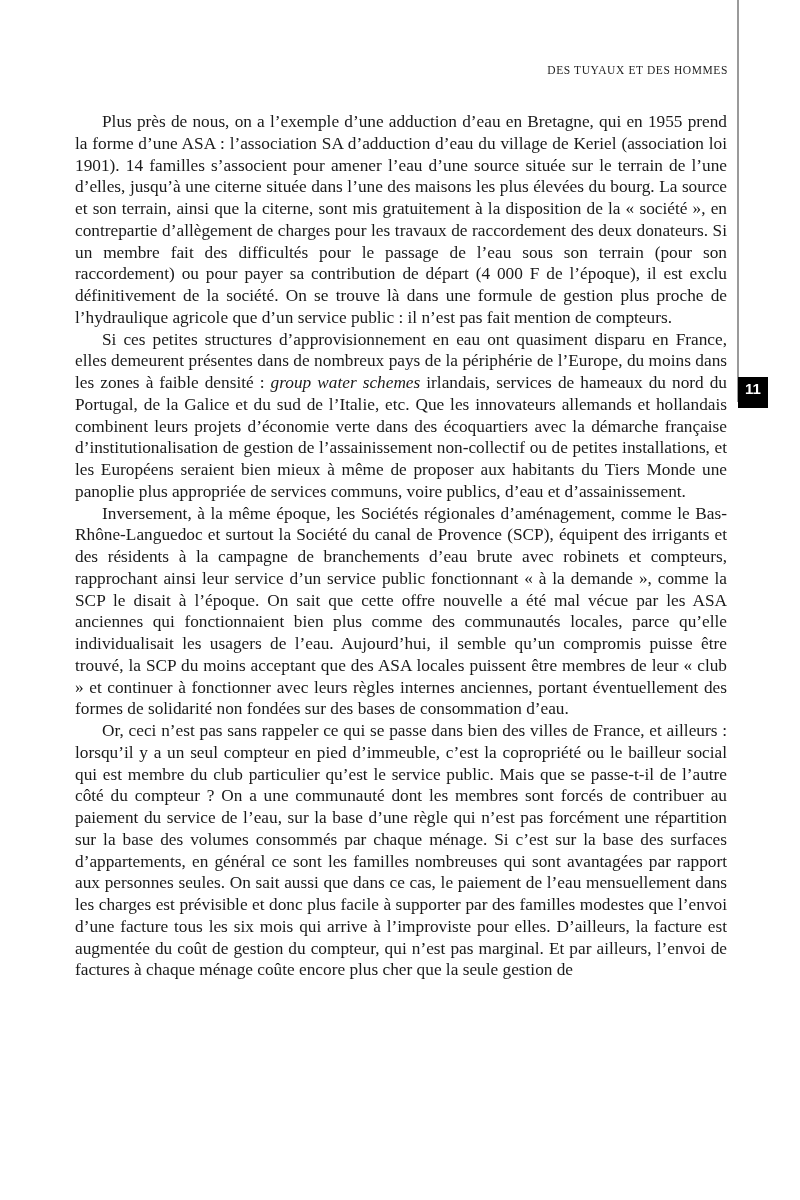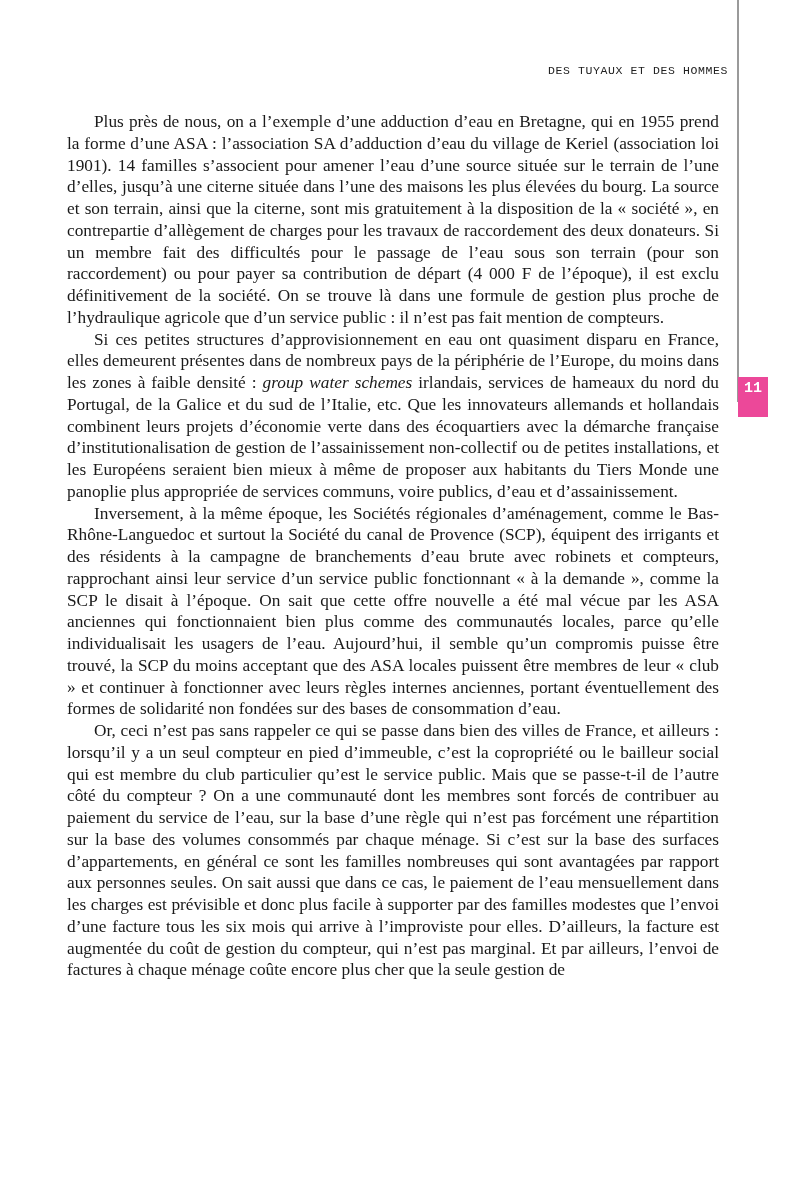--- a/index.html
+++ b/index.html
@@ -1,31 +1,31 @@
 <!DOCTYPE html>
 <html><head>
 <meta charset="utf-8">
 <style>
   html, body { margin: 0; padding: 0; background: #ffffff; }
   body { width: 800px; height: 1200px; position: relative; overflow: hidden; }
   .page { position: absolute; left: 0; top: 0; width: 800px; height: 1200px; background: #fff; }
   .vline { position: absolute; left: 737px; top: 0; width: 2px; height: 402px; background: #9a9a9a; }
   .runhead {
     position: absolute; left: 400px; top: 64px; width: 328px; text-align: right;
-    font-family: Liberation Mono, monospace; font-size: 11.5px;
+    font-family: Liberation Serif, serif; font-size: 11.5px;
     letter-spacing: 0.6px; color: #222; font-variant: small-caps; text-transform: uppercase;
   }
   .pnum {
-    position: absolute; left: 738px; top: 377px; width: 30px; height: 40px;
-    background: #ec4899; color: #fff;
-    font-family: Liberation Mono, monospace; font-size: 15px; font-weight: bold;
+    position: absolute; left: 738px; top: 377px; width: 30px; height: 31px;
+    background: #000000; color: #fff;
+    font-family: Liberation Sans, sans-serif; font-size: 15px; font-weight: bold;
     line-height: 24px; text-align: center;
   }
   .body {
-    position: absolute; left: 67px; top: 111px; width: 652px;
+    position: absolute; left: 75px; top: 111px; width: 652px;
     font-family: "Liberation Serif", "DejaVu Serif", serif; font-size: 17.3px;
     line-height: 21.75px; color: #1a1a1a; text-align: justify; hyphens: manual;
   }
   .body p { margin: 0; text-indent: 27px; }
   .body em { }
 </style>
 </head>
 <body>
 
 <div class="page">

